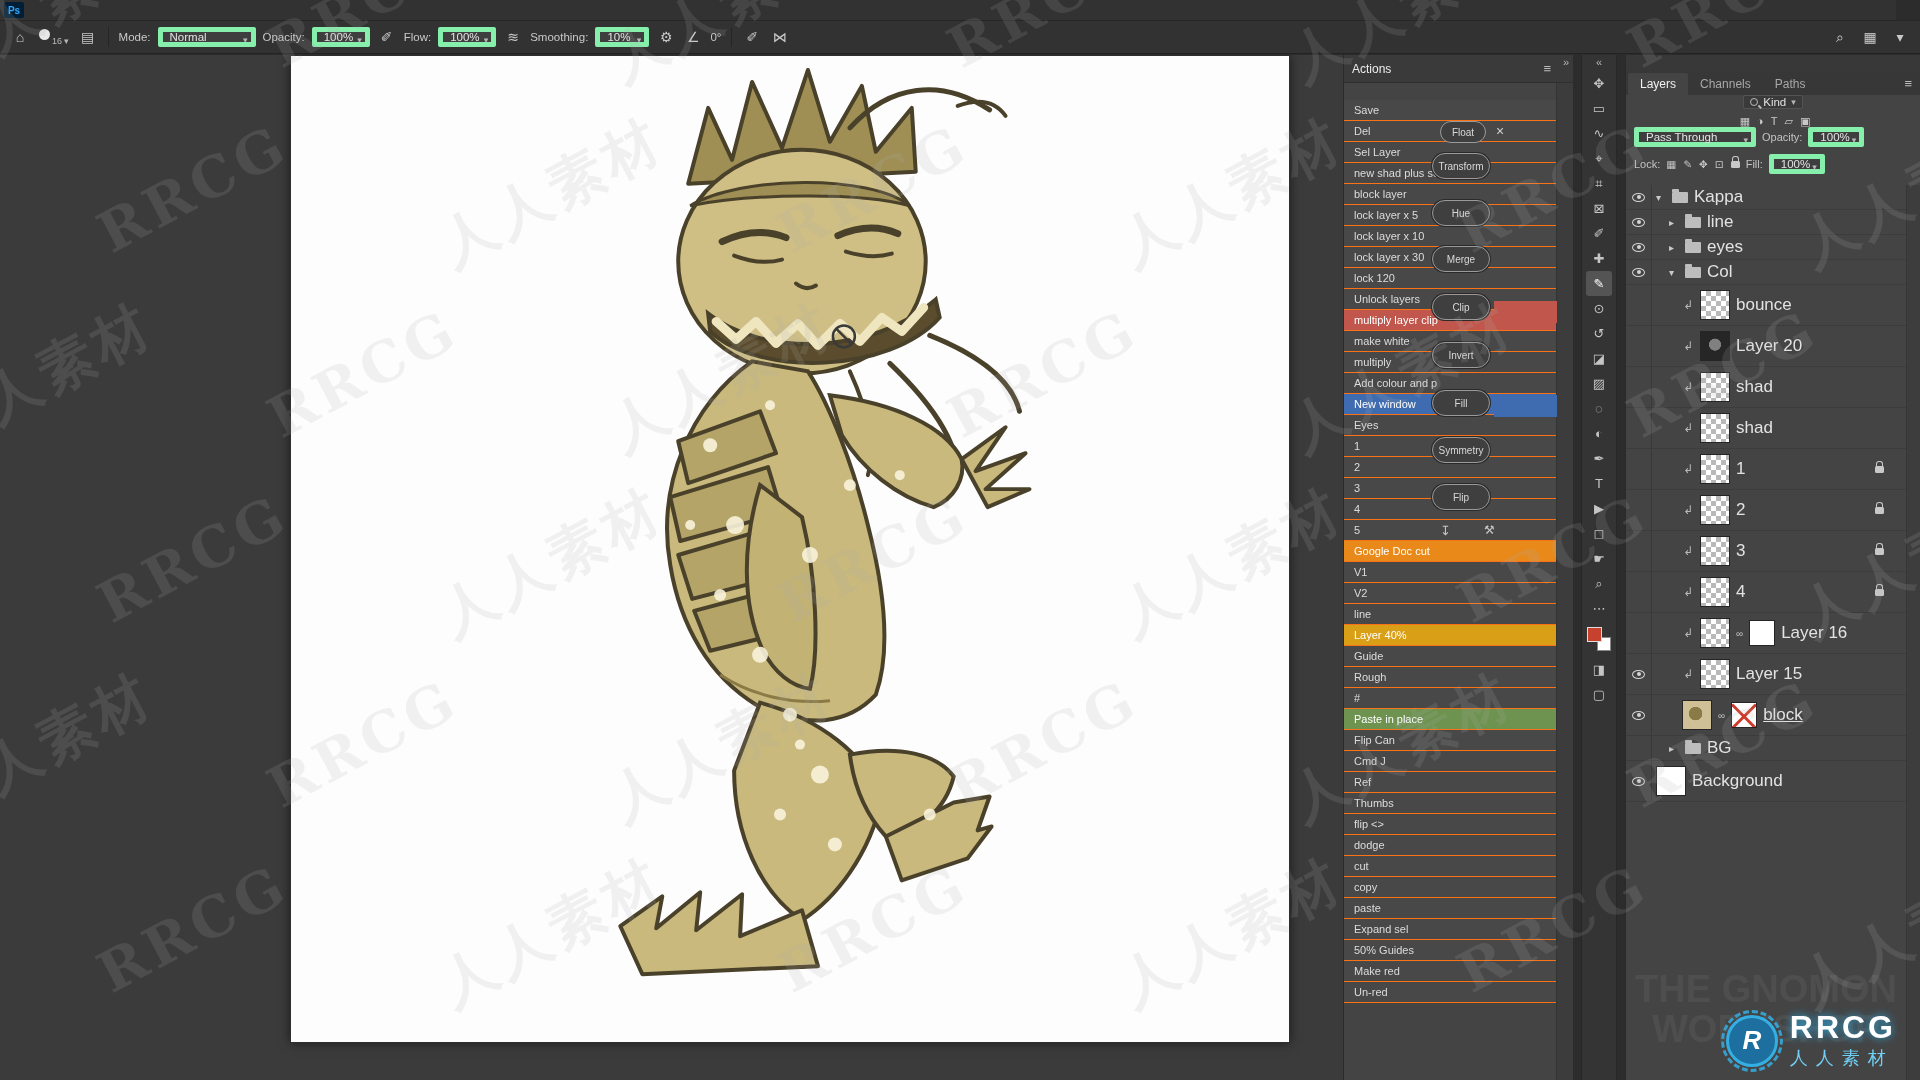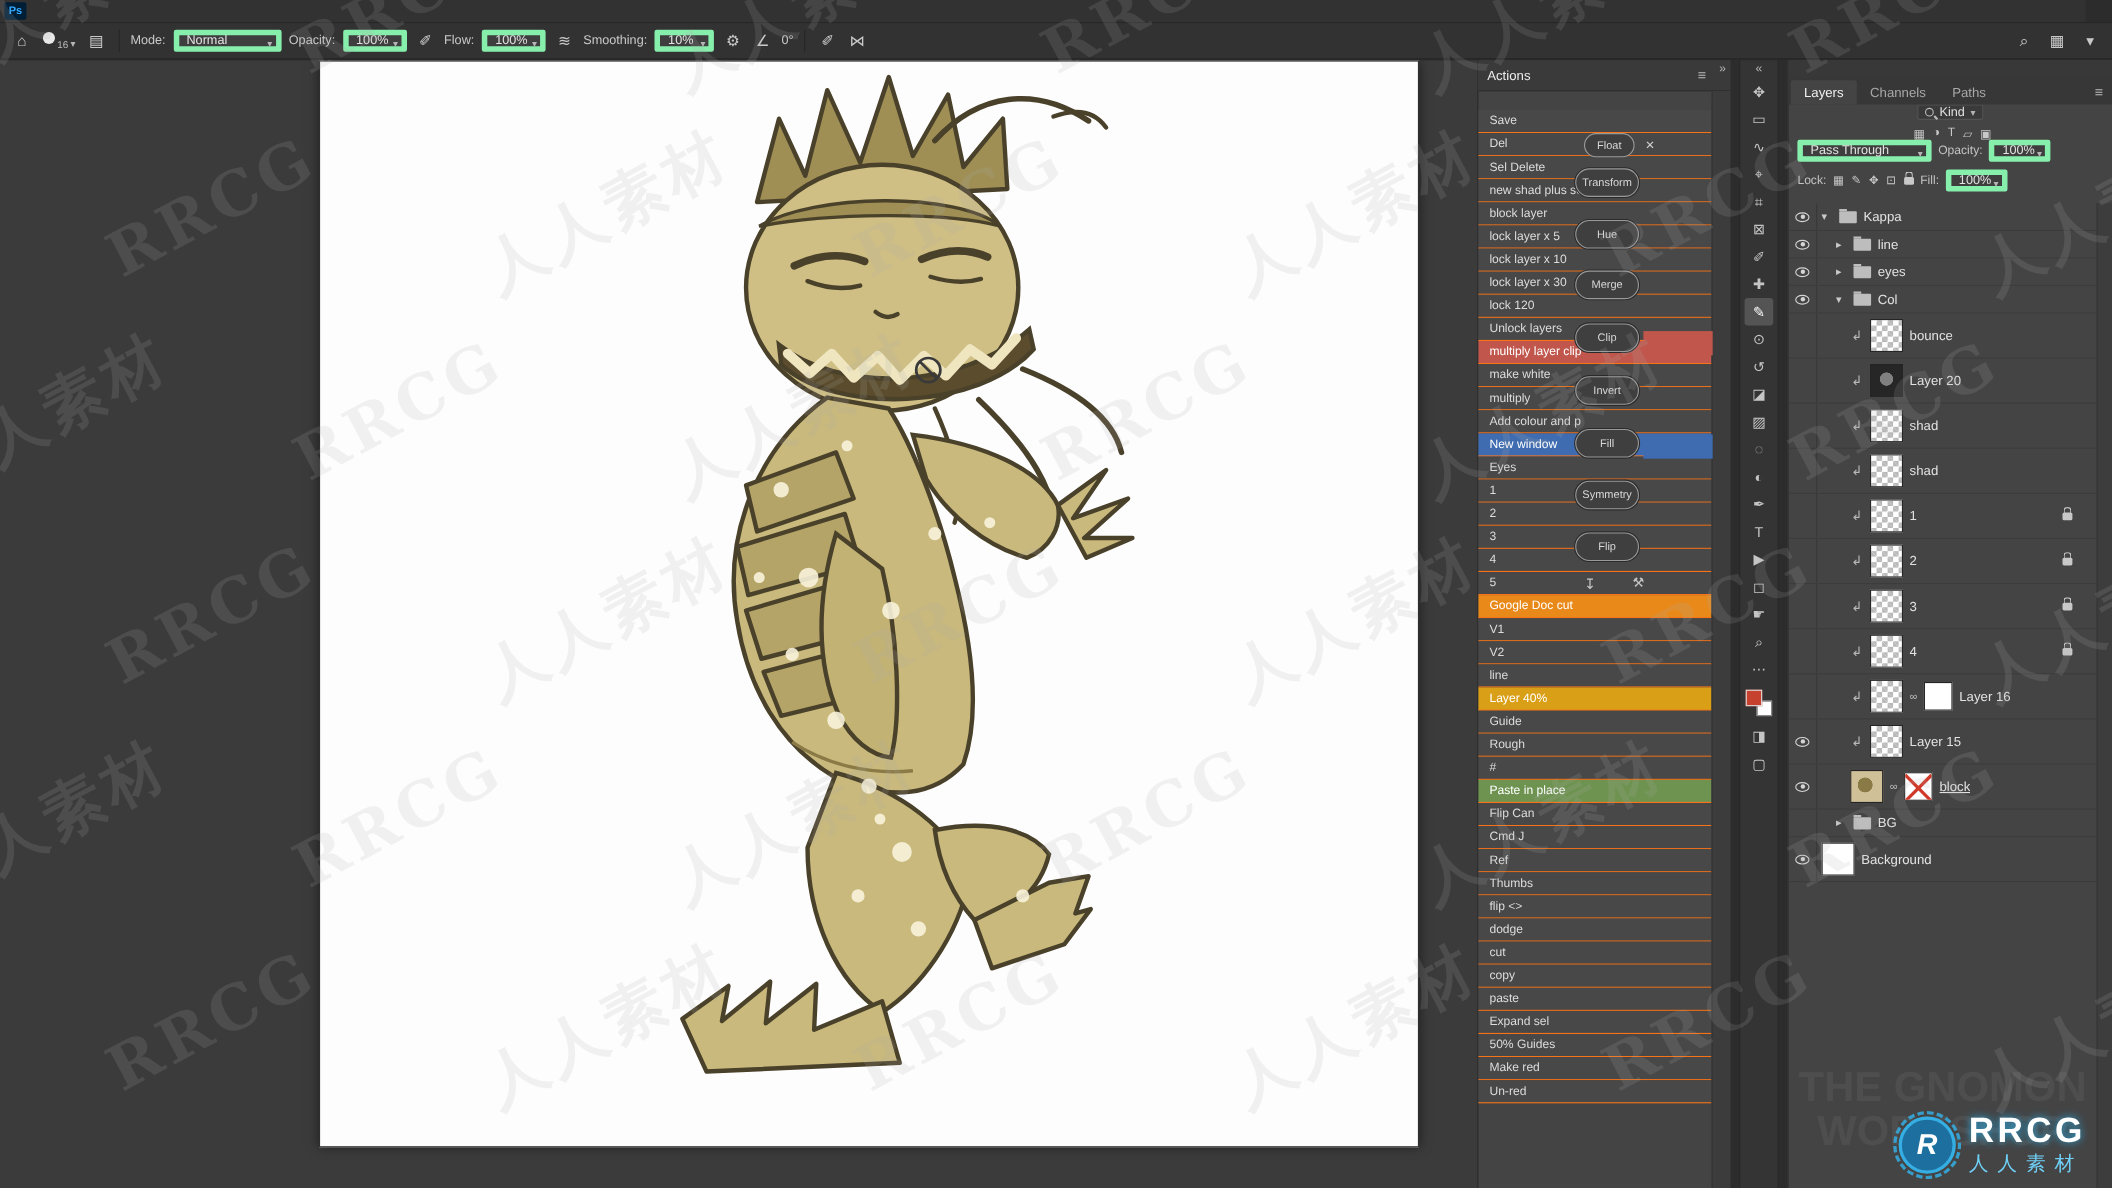--- a/index.html
+++ b/index.html
@@ -127,21 +127,21 @@
   .t-dark { background:#262626; background-image:radial-gradient(circle at 50% 45%,#808080 0 28%,transparent 30%); }
   .t-art { background:#cfc098; background-image:radial-gradient(circle at 45% 45%,#8a7a45 0 30%,transparent 32%); }
   .t-white { background:#ffffff; }
   .link-ico { color:#bdbdbd; font-size:10px; flex:none; }
   .mask-thumb { width:26px; height:26px; background:#fff; border:1px solid #252525; flex:none;
     position:relative; overflow:hidden; }
   .m-redx::before, .m-redx::after { content:""; position:absolute; left:-5px; right:-5px; top:50%;
     height:3px; background:#d03a2b; }
   .m-redx::before { transform:rotate(45deg); }
   .m-redx::after { transform:rotate(-45deg); }
-  .lr-name { font-size:12px; color:#e2e2e2; white-space:nowrap; overflow:hidden; }
+  .lr-name { font-size:17px; color:#e2e2e2; white-space:nowrap; overflow:hidden; }
   .lr-name.u { text-decoration:underline; }
   .row-lock { position:absolute; right:22px; top:50%; transform:translateY(-50%); }
   .lp-scroll { position:absolute; right:0; top:130px; bottom:0; width:14px; background:#3d3d3d;
     border-left:1px solid #363636; }
 
   
   #watermark-layer { position:absolute; inset:0; z-index:60; pointer-events:none; overflow:hidden; }
   .wm { position:absolute; font-family:"DejaVu Serif",serif; font-weight:bold; font-size:56px;
     letter-spacing:5px; color:rgba(175,175,175,0.16); transform:rotate(-28deg); white-space:nowrap; }
   #ghost-text { position:absolute; right:4px; bottom:30px; width:300px; z-index:65; pointer-events:none;
@@ -282,21 +282,21 @@
 
   <aside id="actions-panel">
     <div class="panel-top">
       <span class="panel-title">Actions</span>
       <span class="panel-menu">≡</span>
       <span class="collapse">»</span>
     </div>
     <div class="actions-list">
         <div class="action-row">Save</div>
         <div class="action-row">Del</div>
-        <div class="action-row">Sel Delete</div>
+        <div class="action-row">Sel Layer</div>
         <div class="action-row">new shad plus se</div>
         <div class="action-row">block layer</div>
         <div class="action-row">lock layer x 5</div>
         <div class="action-row">lock layer x 10</div>
         <div class="action-row">lock layer x 30</div>
         <div class="action-row">lock 120</div>
         <div class="action-row">Unlock layers</div>
         <div class="action-row colored" style="background: rgb(192, 86, 76);">multiply layer clip</div>
         <div class="action-row">make white</div>
         <div class="action-row">multiply</div>

